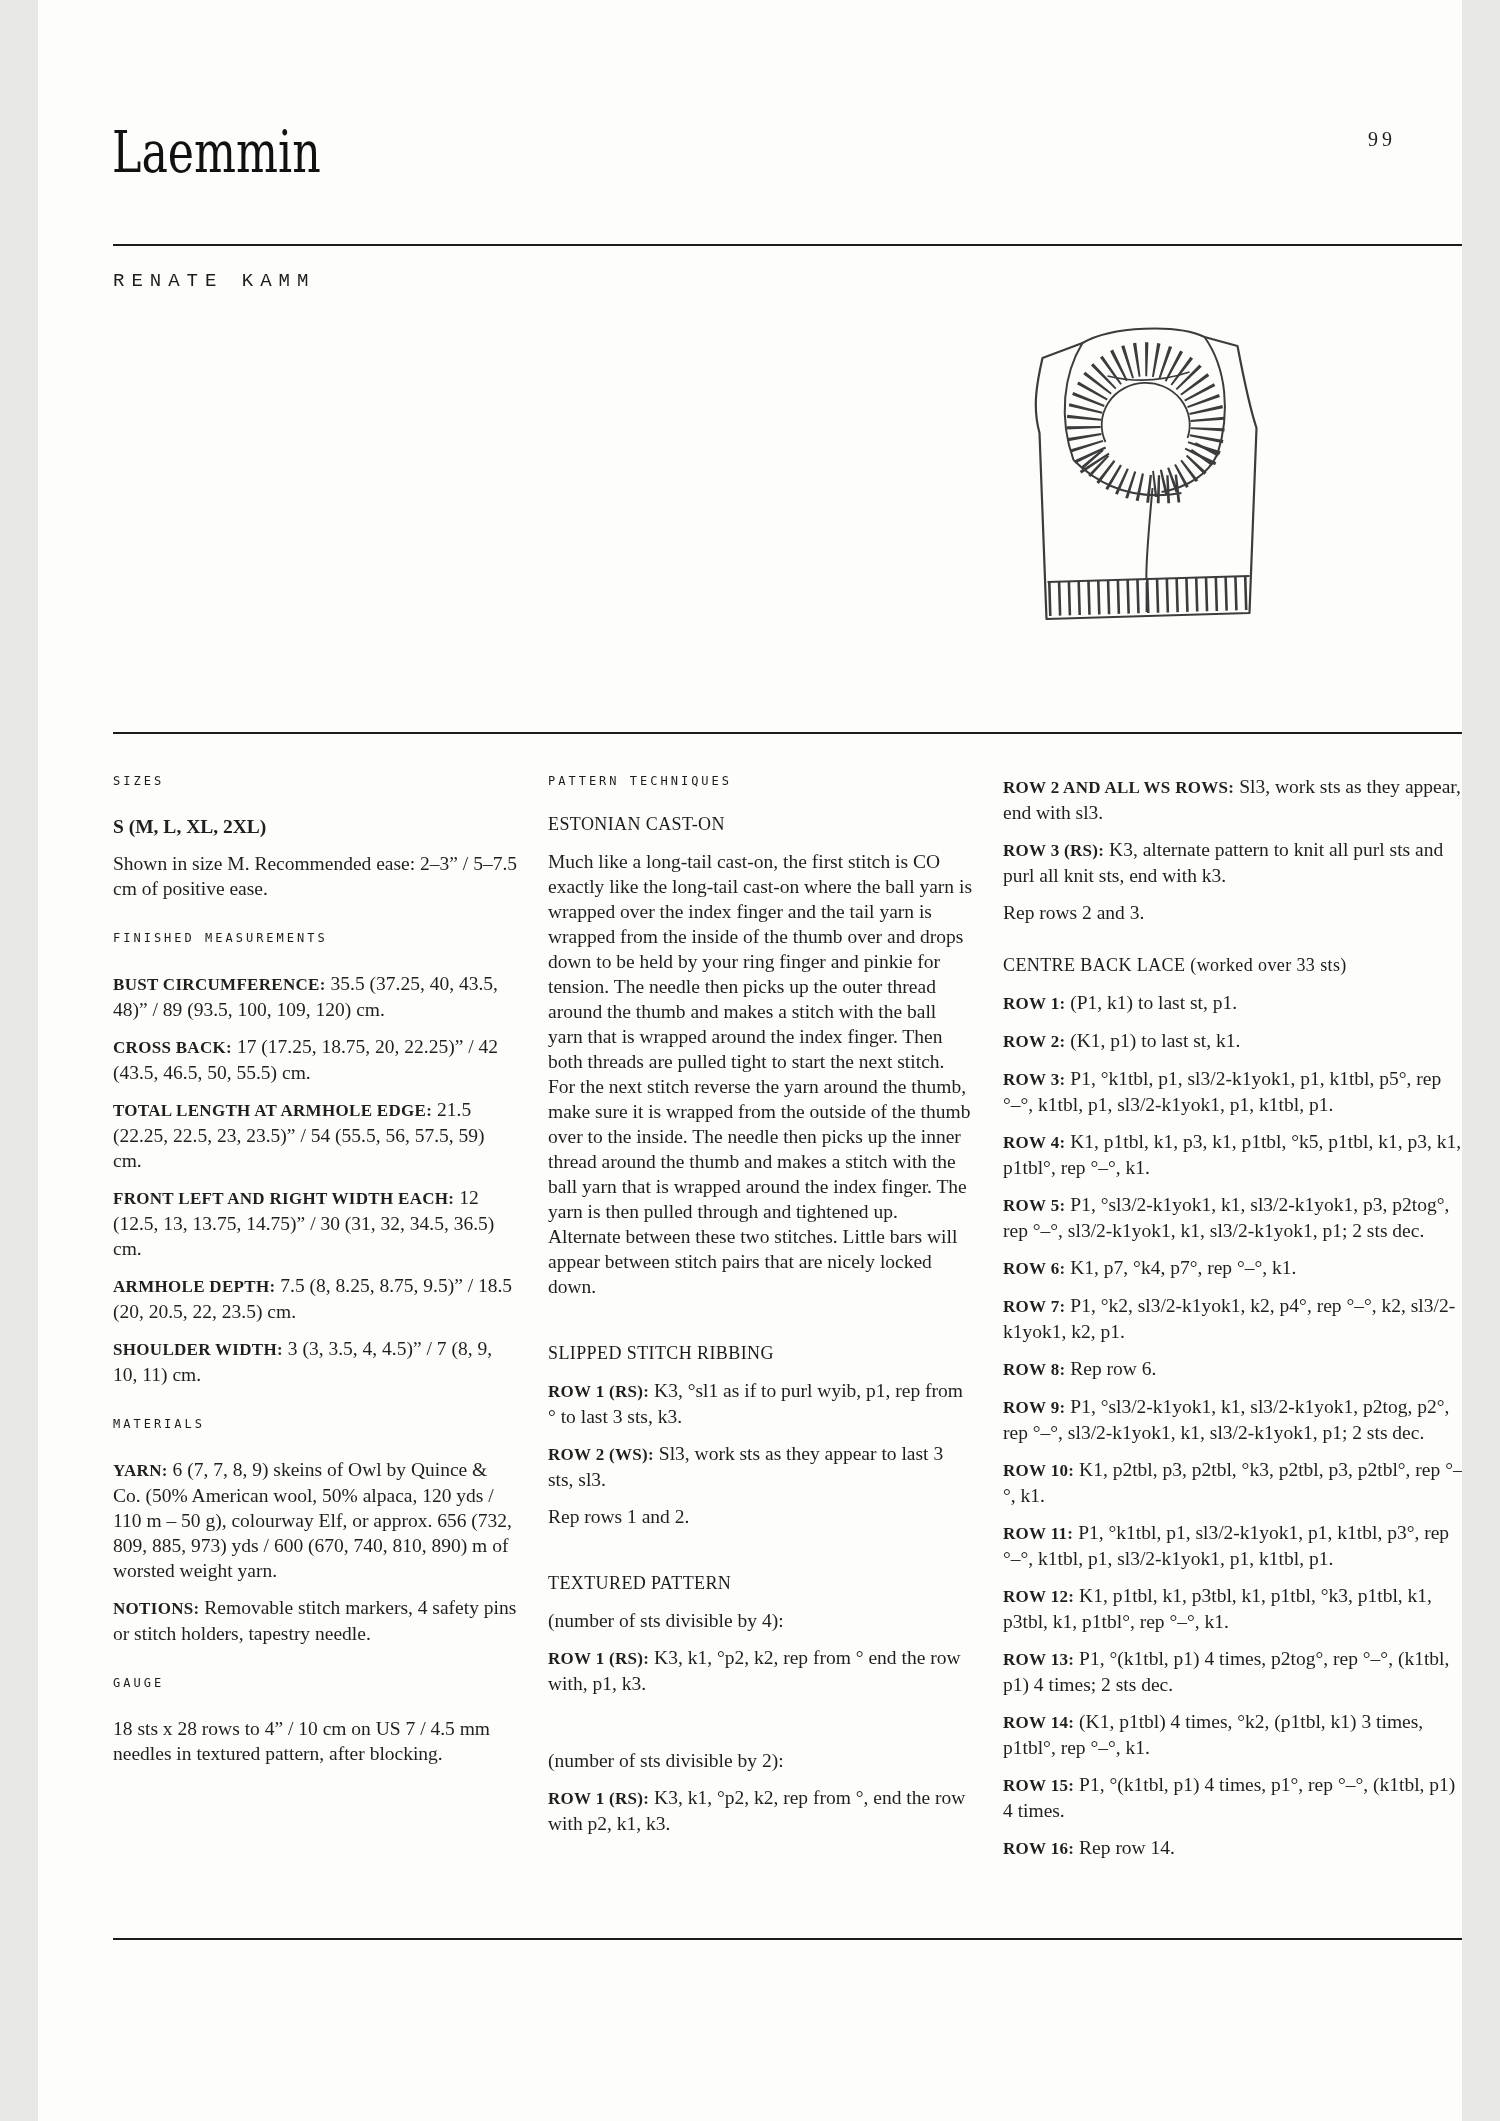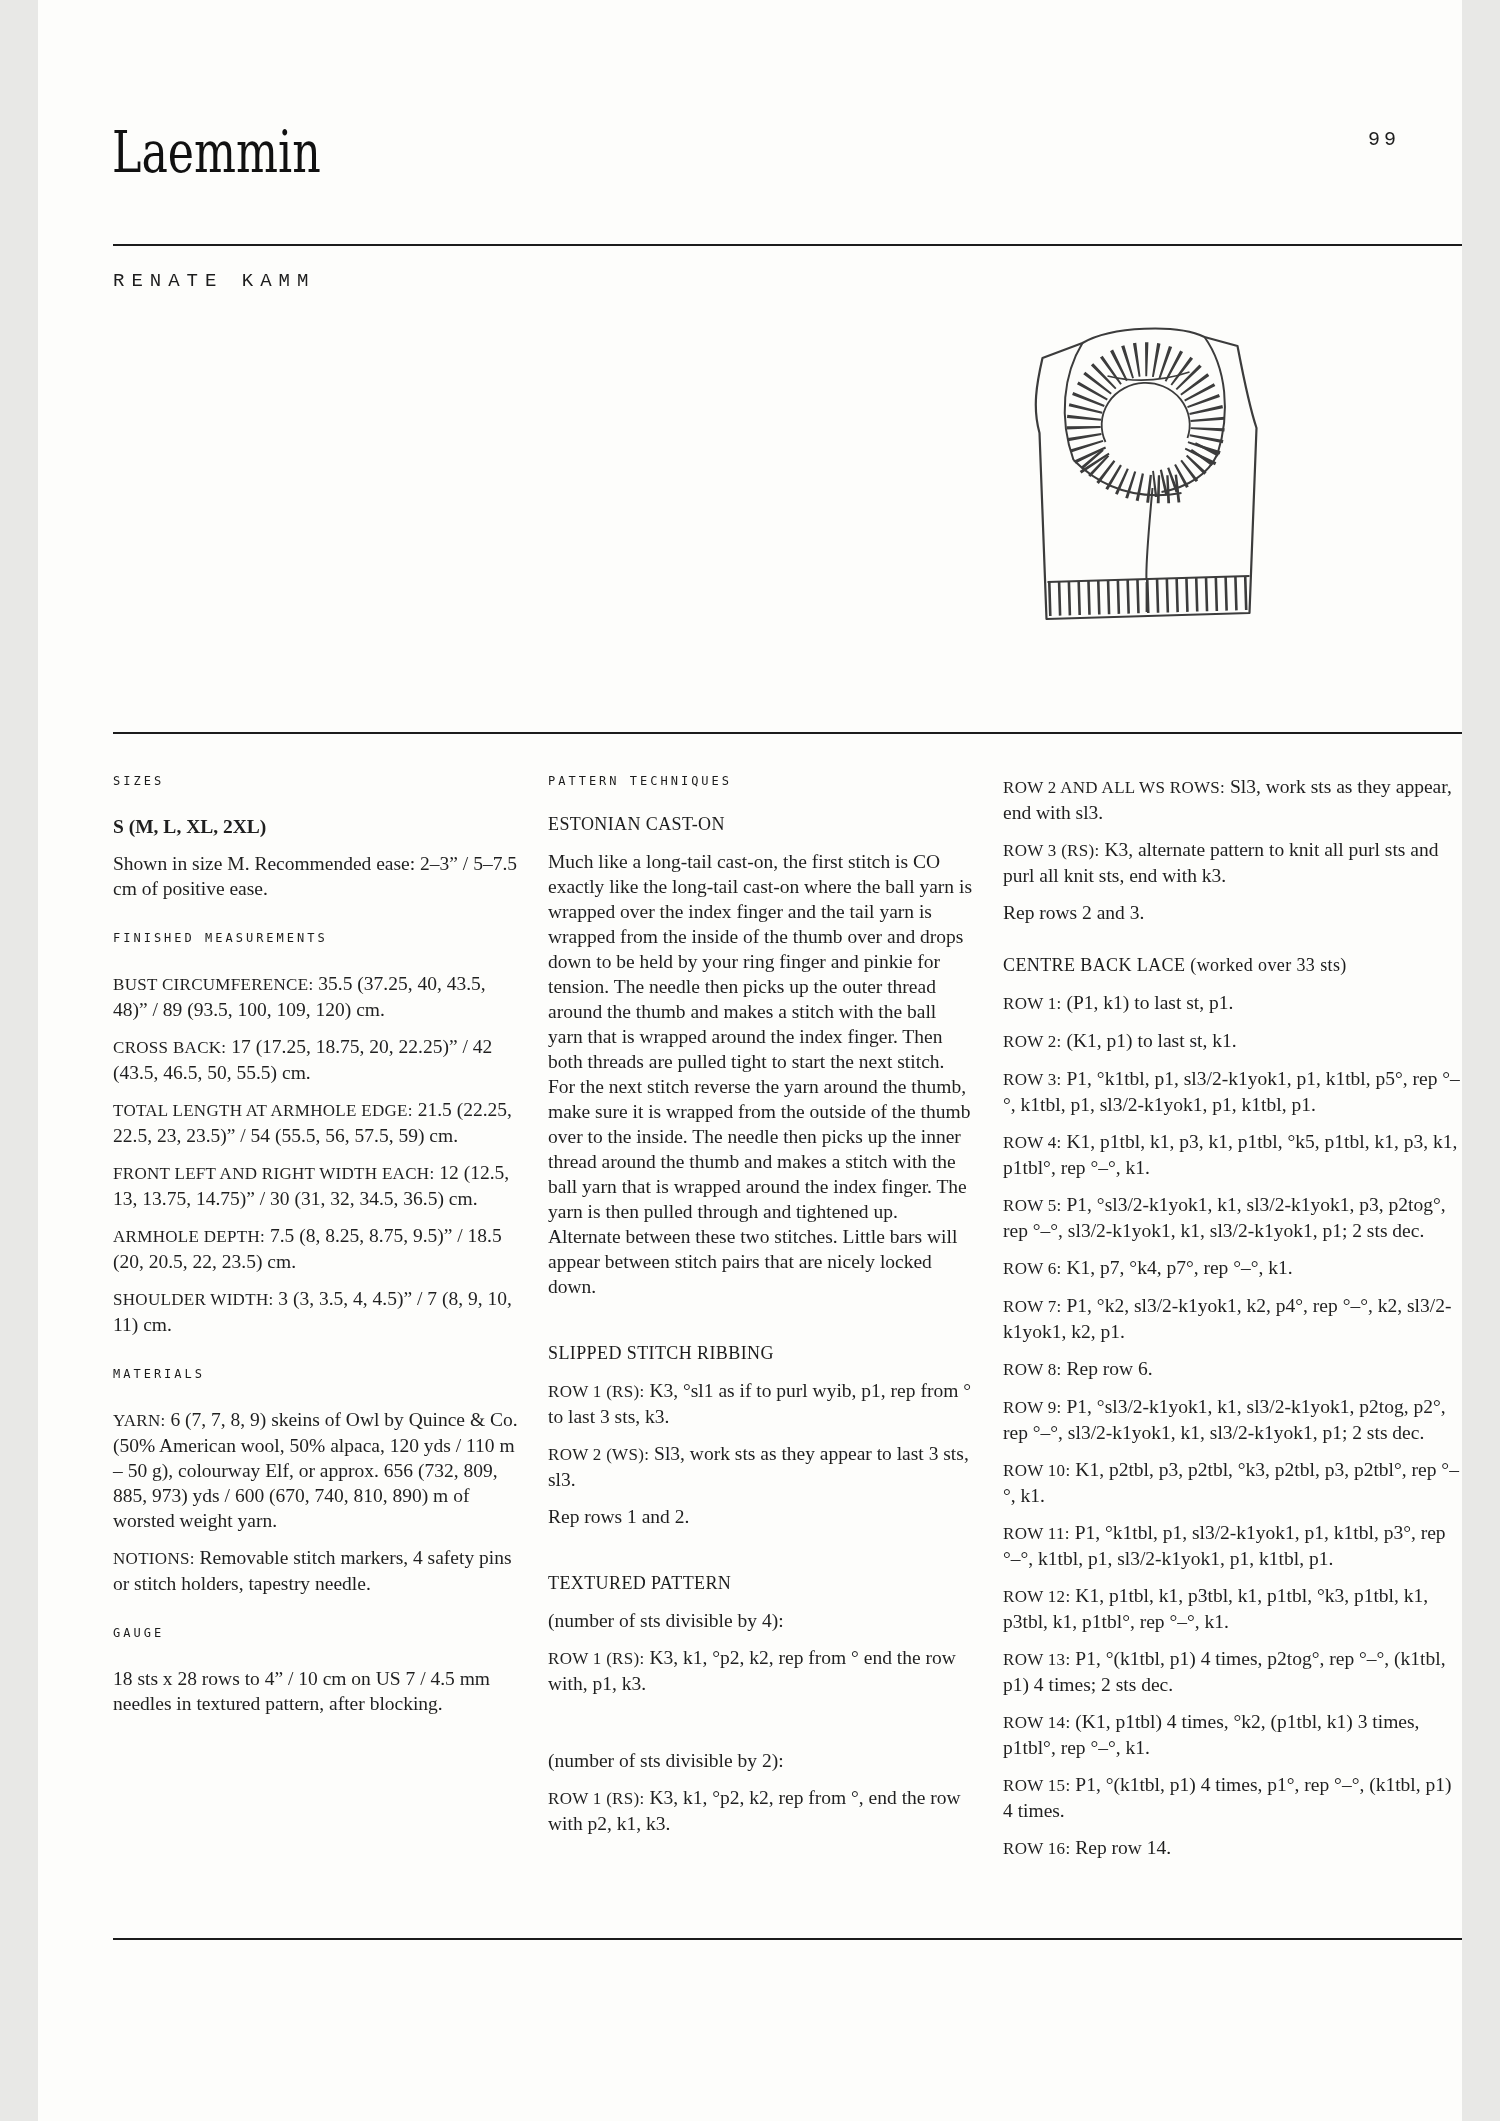--- a/index.html
+++ b/index.html
@@ -10,21 +10,21 @@
     font-family:"Liberation Serif", serif;
   }
   .title {
     position:absolute; left:74px; top:118px; margin:0;
     font-family:"DejaVu Serif", serif; font-weight:500; font-size:54px; color:#111;
     transform:scaleX(0.82) scaleY(1.08); transform-origin:left top; letter-spacing:0px;
     white-space:nowrap;
   }
   .page-number {
     position:absolute; left:1330px; top:128px;
-    font-family:Liberation Mono, monospace; font-size:20px; letter-spacing:4px; color:#1d1d1d;
+    font-family:Liberation Serif, serif; font-size:20px; letter-spacing:4px; color:#1d1d1d;
   }
   .rule { position:absolute; left:75px; width:1350px; height:2px; background:#1c1c1c; }
   .rule-1 { top:244px; }
   .rule-2 { top:732px; }
   .rule-3 { top:1938px; height:2px; }
   .author {
     position:absolute; left:75px; top:270px;
     font-family:Liberation Mono, monospace; font-size:19px; letter-spacing:7px; color:#1d1d1d;text-align:center;
   }
   .vest { position:absolute; left:955px; top:312px; }
@@ -46,21 +46,21 @@
   .sub-heading {
     margin:0 0 14px 0;
     font-size:18px; font-weight:normal; letter-spacing:0.4px; color:#1c1c1c;
   }
   .entries .entry {
     margin:0 0 12px 0;
     font-size:19.5px; line-height:25px; color:#1f1f1f;
     text-align:left;
   }
   .entry-label {
-    font-weight:normal; font-size:17px; letter-spacing:0.3px;
+    font-weight:bold; font-size:17px; letter-spacing:0.3px;
   }
   .entry.bold-entry span { font-weight:bold; }
   .entry.gap-before { margin-top:52px; }
   .sub-block { margin-top:44px; }
 </style>
 </head>
 <body>
 
 <div class="page">
 

